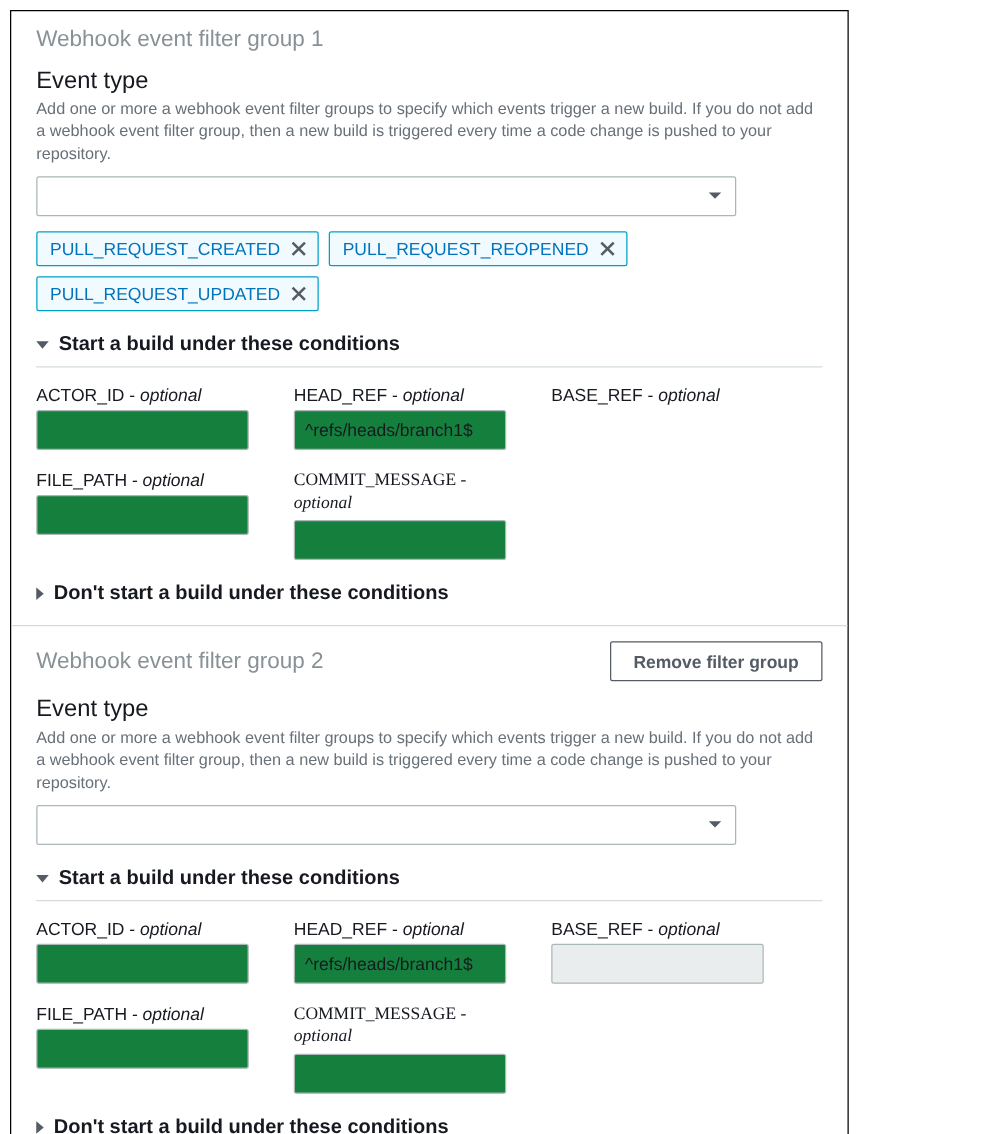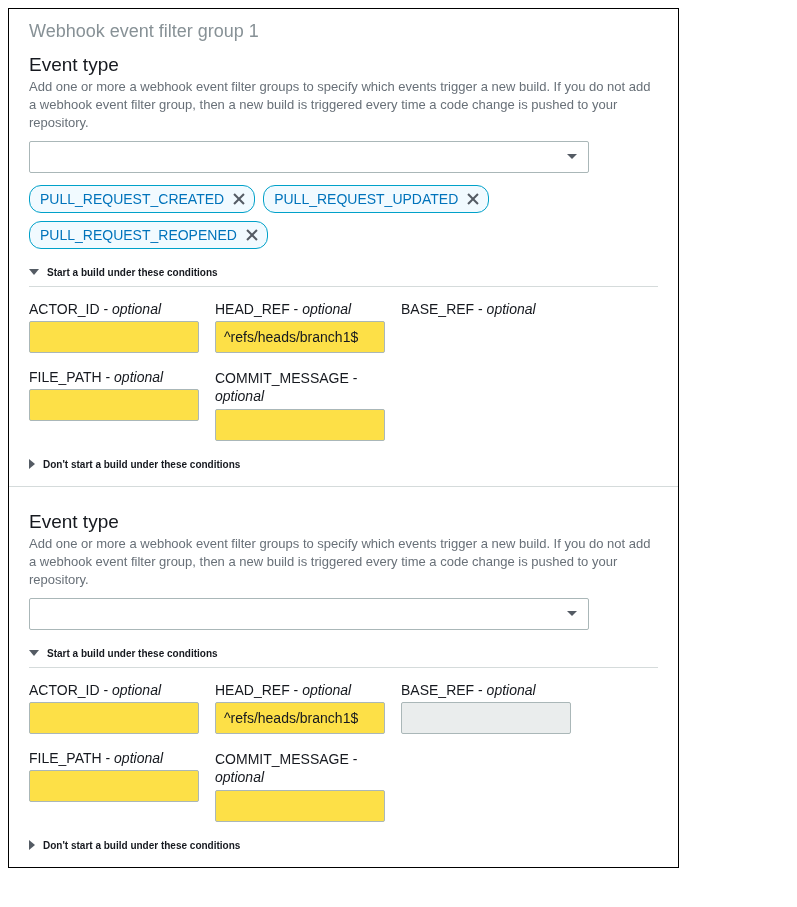--- a/index.html
+++ b/index.html
@@ -84,21 +84,21 @@
       flex-wrap: wrap;
       gap: 8px;
     }
     .chip {
       display: inline-flex;
       align-items: center;
       border: 1px solid #00a1c9;
       background: #f1faff;
       color: #0073bb;
       padding: 5px 8px 5px 10px;
-      border-radius: 12px;
+      border-radius: 2px;
       font-size: 14px;
       gap: 8px;
     }
     .chip-x {
       width: 14px;
       height: 14px;
       position: relative;
       cursor: pointer;
     }
     .chip-x::before, .chip-x::after {
@@ -111,21 +111,21 @@
       background: #545b64;
     }
     .chip-x::before { transform: rotate(45deg); }
     .chip-x::after { transform: rotate(-45deg); }
     .section-toggle {
       display: flex;
       align-items: center;
       gap: 8px;
       margin-top: 18px;
       font-weight: 700;
-      font-size: 10px;
+      font-size: 16px;
       cursor: pointer;
       color: #16191f;
     }
     .toggle-open {
       width: 0; height: 0;
       border-left: 5px solid transparent;
       border-right: 5px solid transparent;
       border-top: 6px solid #545b64;
     }
     .toggle-closed {
@@ -134,21 +134,21 @@
       border-bottom: 5px solid transparent;
       border-left: 6px solid #545b64;
     }
     .divider {
       border-top: 1px solid #d5dbdb;
       margin-top: 8px;
     }
     .conditions-grid {
       display: flex;
       flex-wrap: wrap;
-      gap: 16px 16px;
+      gap: 16px 36px;
       margin-top: 14px;
     }
     .field {
       width: 170px;
     }
     .field-label {
       font-size: 14px;
       color: #16191f;
       margin-bottom: 4px;
     }
@@ -156,29 +156,30 @@
       font-style: italic;
     }
     .text-input {
       width: 100%;
       height: 32px;
       border: 1px solid #aab7b8;
       border-radius: 2px;
       padding: 4px 8px;
       font-size: 14px;
       color: #16191f;
-      background: #fde047;
+      background: #15803d;
     }
     .text-input.disabled {
       background: #eaeded;
       border-color: #aab7b8;
       cursor: default;
     }
     .multiline-label {
       line-height: 1.3;
+      font-family: Liberation Serif, serif;
     }
   </style>
 </head>
 <body>
 
 <div class="container">
 
   <div class="group">
     <div class="group-header">
       <div class="group-title">Webhook event filter group 1</div>
@@ -192,25 +193,25 @@
         <div class="caret-down"></div>
       </div>
     </div>
 
     <div class="chips">
       <div class="chip">
         <span>PULL_REQUEST_CREATED</span>
         <span class="chip-x"></span>
       </div>
       <div class="chip">
+        <span>PULL_REQUEST_REOPENED</span>
+        <span class="chip-x"></span>
+      </div>
+      <div class="chip">
         <span>PULL_REQUEST_UPDATED</span>
-        <span class="chip-x"></span>
-      </div>
-      <div class="chip">
-        <span>PULL_REQUEST_REOPENED</span>
         <span class="chip-x"></span>
       </div>
     </div>
 
     <div class="section-toggle">
       <span class="toggle-open"></span>
       <span>Start a build under these conditions</span>
     </div>
     <div class="divider"></div>
 
@@ -246,20 +247,24 @@
       </div>
     </div>
 
     <div class="section-toggle">
       <span class="toggle-closed"></span>
       <span>Don't start a build under these conditions</span>
     </div>
   </div>
 
   <div class="group">
+    <div class="group-header">
+      <div class="group-title">Webhook event filter group 2</div>
+      <button class="remove-btn">Remove filter group</button>
+    </div>
 
     <div class="event-type-label">Event type</div>
     <div class="description">Add one or more a webhook event filter groups to specify which events trigger a new build. If you do not add a webhook event filter group, then a new build is triggered every time a code change is pushed to your repository.</div>
 
     <div class="dropdown">
       <div class="dropdown-caret-box">
         <div class="caret-down"></div>
       </div>
     </div>
 

